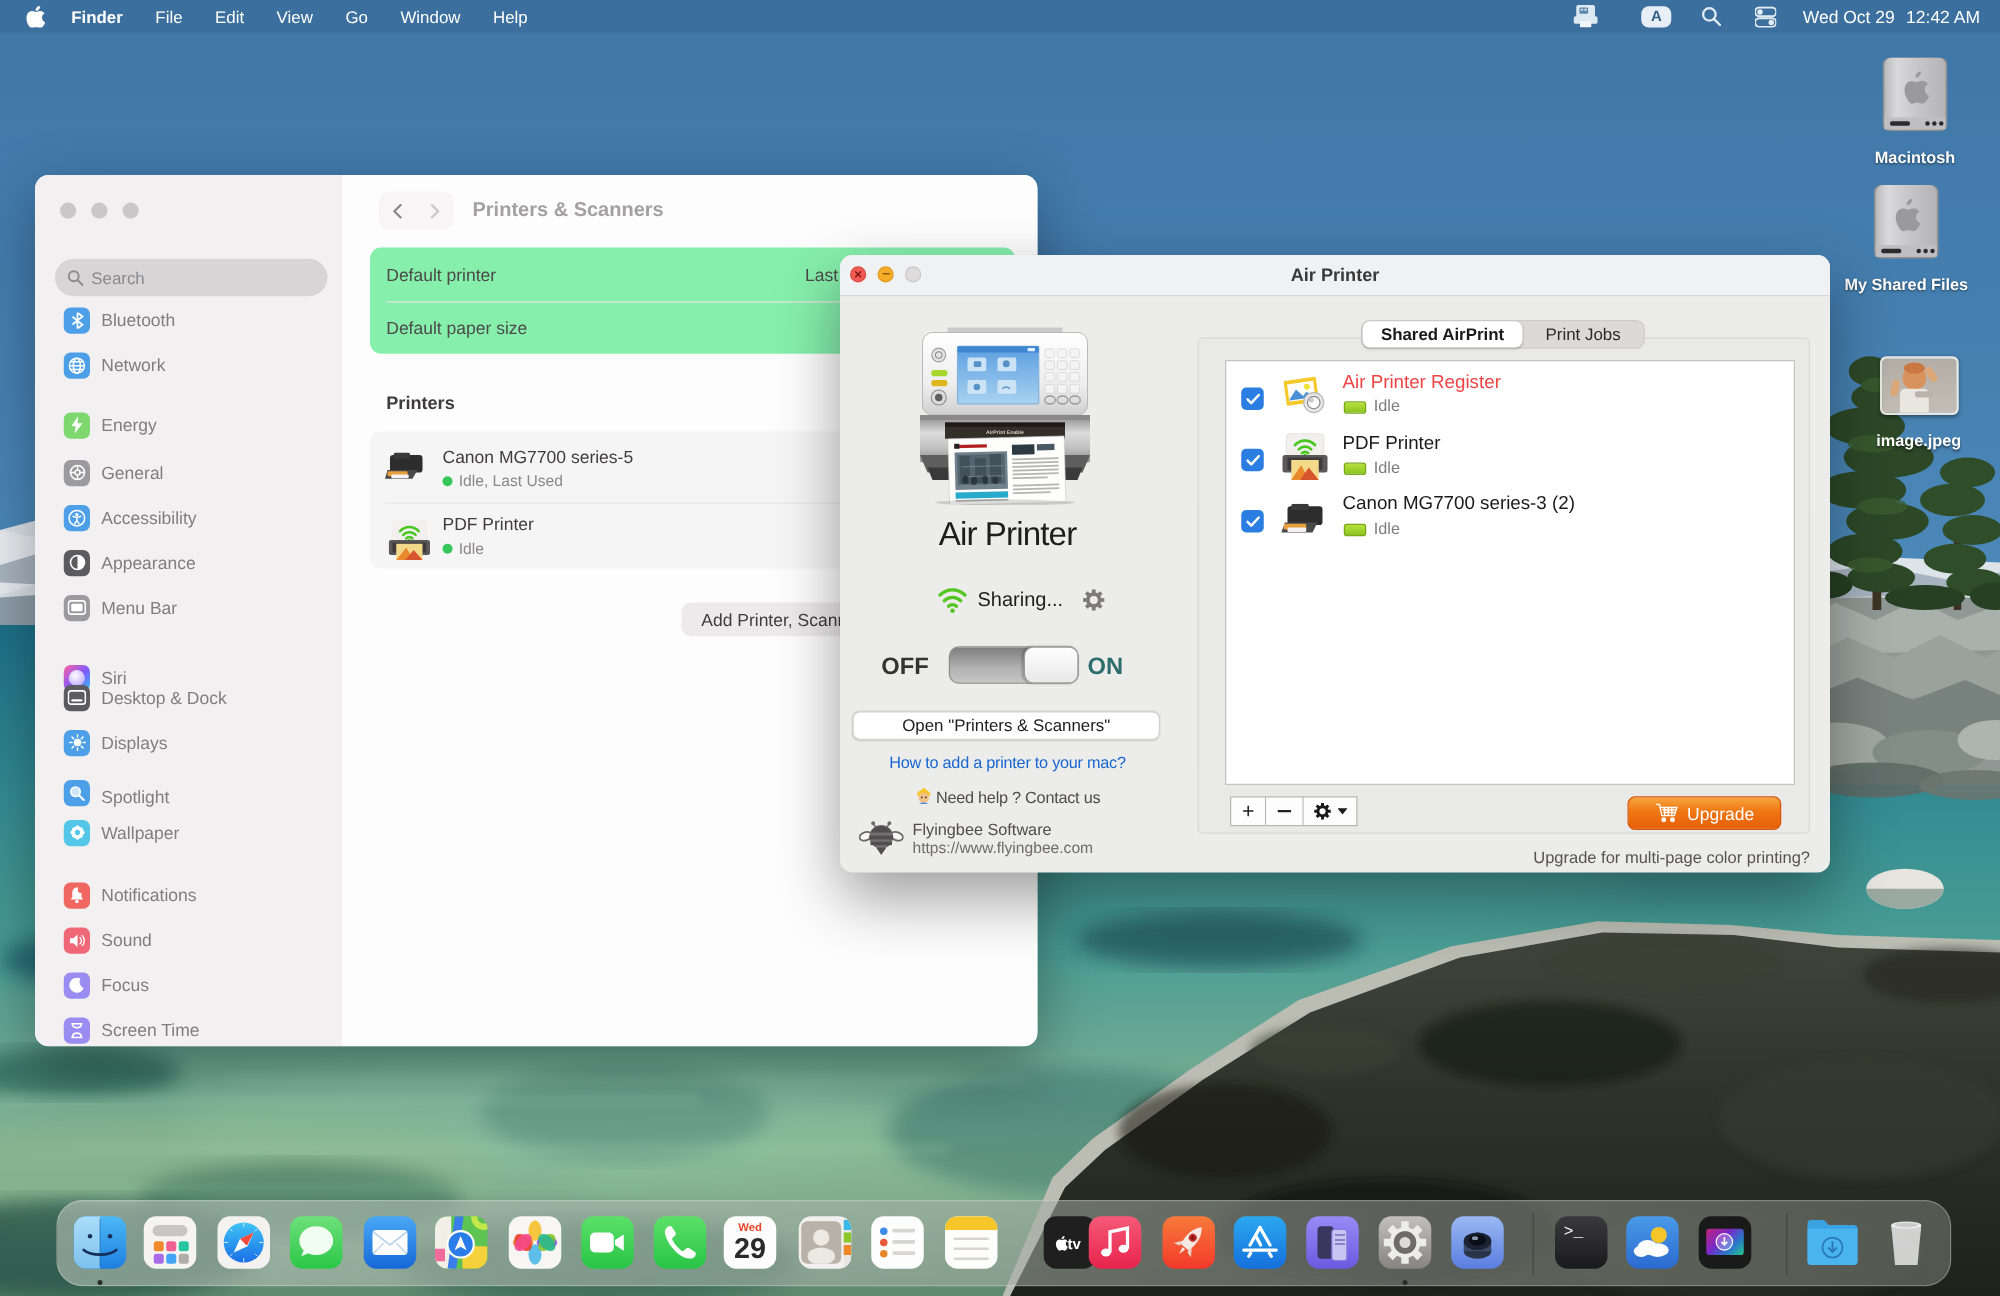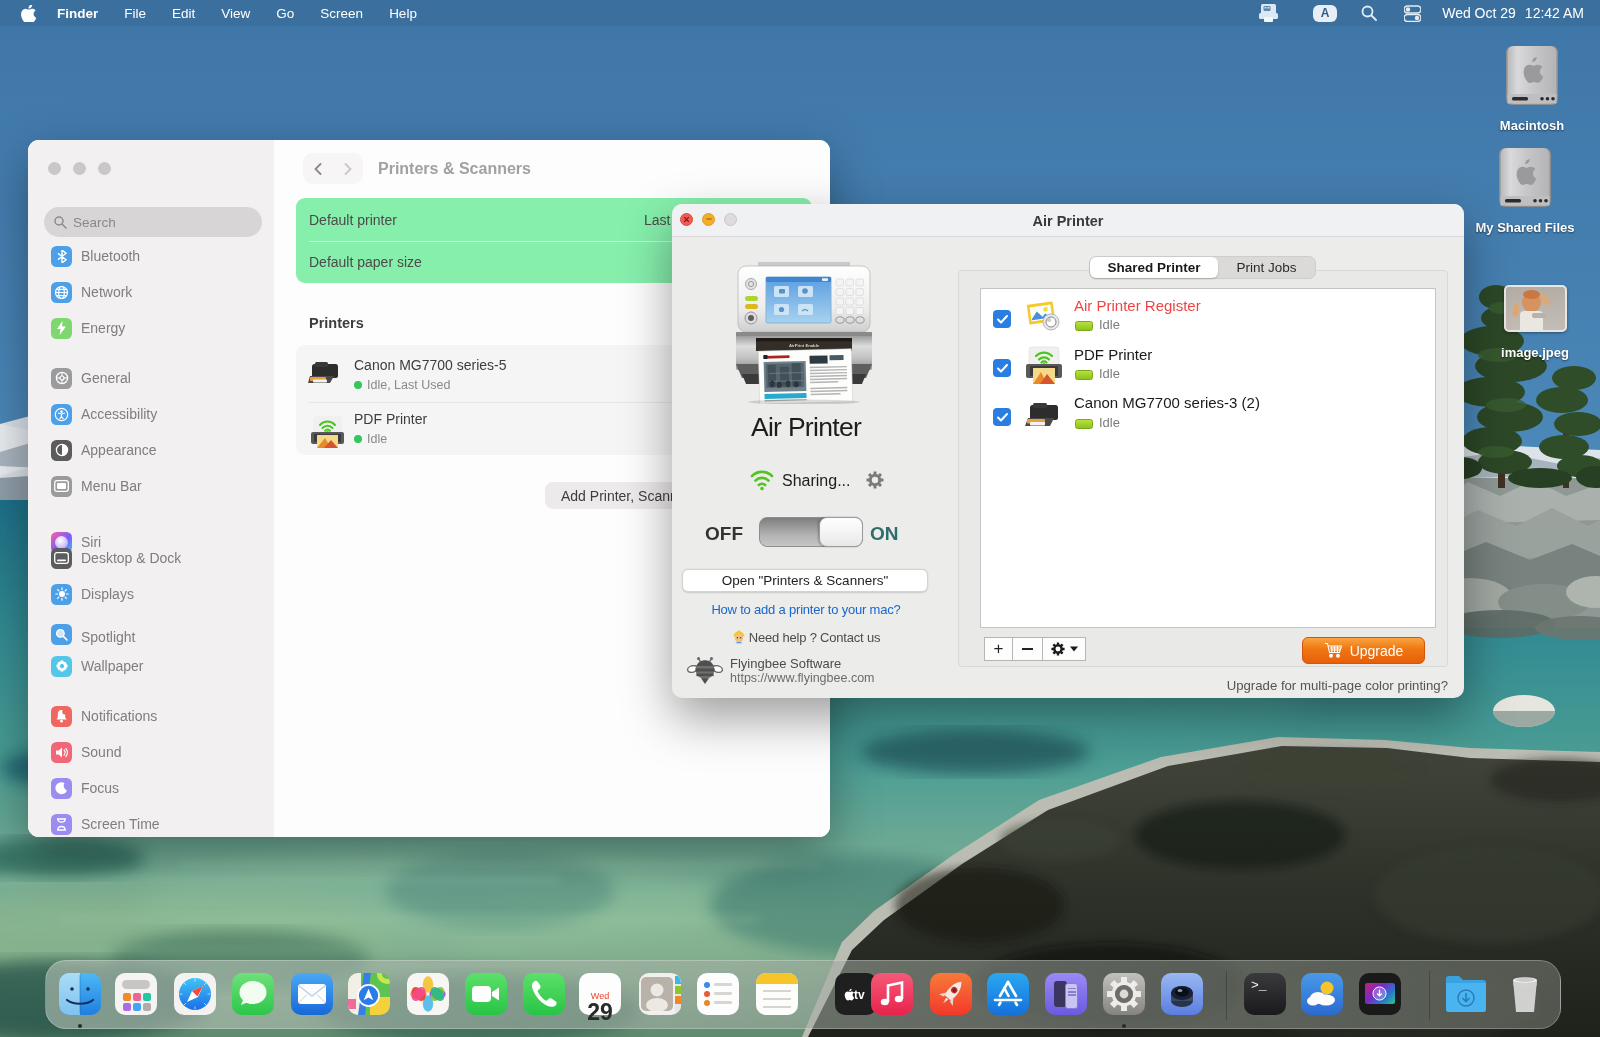--- a/index.html
+++ b/index.html
@@ -173,21 +173,21 @@
 <div id="menubar">
   <div class="l" style="margin-left:21px;">
     <svg width="15" height="17" viewBox="0 0 15 17" style="margin-right:8px;">
       <path fill="#fff" d="M12.6,9.1c0-2.3,1.9-3.4,2-3.5c-1.1-1.6-2.8-1.8-3.4-1.8c-1.4-0.1-2.8,0.8-3.5,0.8 c-0.7,0-1.9-0.8-3.1-0.8C3,3.9,1.6,4.8,0.8,6.2c-1.6,2.8-0.4,7,1.2,9.3c0.8,1.1,1.7,2.4,2.9,2.3c1.2,0,1.6-0.7,3-0.7 c1.4,0,1.8,0.7,3.1,0.7c1.3,0,2.1-1.1,2.9-2.3c0.9-1.3,1.3-2.6,1.3-2.6S12.6,11.6,12.6,9.1z M10.3,2.3C10.9,1.5,11.4,0.4,11.3,-0.7 c-1,0-2.1,0.6-2.8,1.4C7.9,1.4,7.3,2.5,7.5,3.6C8.6,3.7,9.7,3.1,10.3,2.3z"></path>
     </svg>
     <span class="mi" style="font-weight:bold;">Finder</span>
     <span class="mi">File</span>
         <span class="mi">Edit</span>
         <span class="mi">View</span>
     <span class="mi">Go</span>
-        <span class="mi">Screen</span>
+        <span class="mi">Window</span>
         <span class="mi">Help</span>
   </div>
   <div class="r" style="margin-right:16px;font-size:14px;">
     <svg width="21" height="18" viewBox="0 0 21 18" style="margin-right:34px;">
       <rect x="3" y="0" width="15" height="11" rx="1.5" fill="#dce8f2"></rect>
       <rect x="5.5" y="2" width="7" height="5" rx="1" fill="#5e87a8"></rect>
       <rect x="6.5" y="3" width="2" height="1.5" fill="#cfe0ee"></rect>
           <rect x="9.5" y="3" width="2" height="1.5" fill="#cfe0ee"></rect>
       <rect x="1" y="9" width="19" height="6" rx="1.5" fill="#dce8f2"></rect>
       <rect x="6" y="13" width="9" height="5" rx="1" fill="#f2f7fb"></rect>
@@ -281,21 +281,21 @@
           </span>Bluetooth</div>
     <div class="srow" style="top:137px;"><span class="sico" style="background:#4da0e8;">
             <svg width="15" height="15" viewBox="0 0 15 15">
               <circle cx="7.5" cy="7.5" r="6" fill="none" stroke="#fff" stroke-width="1.2"></circle>
               <ellipse cx="7.5" cy="7.5" rx="2.8" ry="6" fill="none" stroke="#fff" stroke-width="1.2"></ellipse>
               <line x1="1.5" y1="7.5" x2="13.5" y2="7.5" stroke="#fff" stroke-width="1.2"></line>
               <line x1="2.3" y1="4.4" x2="12.7" y2="4.4" stroke="#fff" stroke-width="1.2"></line>
               <line x1="2.3" y1="10.6" x2="12.7" y2="10.6" stroke="#fff" stroke-width="1.2"></line>
             </svg>
           </span>Network</div>
-    <div class="srow" style="top:173px;text-align:right;"><span class="sico" style="background:#7ed86f;">
+    <div class="srow" style="top:185px;text-align:right;"><span class="sico" style="background:#7ed86f;">
             <svg width="11" height="14" viewBox="0 0 11 14">
               <path d="M6.5,0 L1,8 L4.6,8 L3.6,14 L10,5.6 L6,5.6 Z" fill="#fff"></path>
             </svg>
           </span>Energy</div>
     <div class="srow" style="top:223px;"><span class="sico" style="background:#9b9b9e;">
             <svg width="14" height="14" viewBox="0 0 14 14">
               <circle cx="7" cy="7" r="5.6" fill="none" stroke="#fff" stroke-width="1.3"></circle>
               <circle cx="7" cy="7" r="2" fill="none" stroke="#fff" stroke-width="1.2"></circle>
               <g stroke="#fff" stroke-width="1.1">
                 <line x1="7" y1="1.4" x2="7" y2="5"></line>
@@ -627,21 +627,21 @@
         <path d="M14,24.2 L18,30 L22,24.2 Z" fill="#504e4e"></path>
       </svg>
     </div>
     <div style="position:absolute;left:58px;top:419px;color:#4e4c4c;font-size:13px;">Flyingbee Software</div>
     <div style="position:absolute;left:58px;top:434px;color:#6e6c6c;font-size:12.5px;">https://www.flyingbee.com</div>
   </div>
 
   <div style="position:absolute;left:286px;top:66px;width:490px;height:397px;background:#e9e9e7;border:1px solid #dad8d6;border-radius:4px;"></div>
 
   <div style="position:absolute;left:417px;top:52px;height:23px;display:flex;background:#dcdad9;border-radius:7px;border:1px solid #cfcdcc;">
-    <div style="width:128px;height:100%;background:#fff;border-radius:6px;box-shadow:0 1px 2px rgba(0,0,0,0.2);display:flex;align-items:center;justify-content:center;color:#1a1a1a;font-size:13.5px;font-weight:bold;">Shared Printer</div>
+    <div style="width:128px;height:100%;background:#fff;border-radius:6px;box-shadow:0 1px 2px rgba(0,0,0,0.2);display:flex;align-items:center;justify-content:center;color:#1a1a1a;font-size:13.5px;font-weight:bold;">Shared AirPrint</div>
     <div style="width:97px;height:100%;display:flex;align-items:center;justify-content:center;color:#2a2a2a;font-size:13.5px;">Print Jobs</div>
   </div>
 
   <div style="position:absolute;left:308px;top:84px;width:456px;height:340px;background:#fff;border:1px solid #c6c4c2;">
 
     <div style="position:absolute;left:12px;top:21px;width:18px;height:18px;border-radius:4px;background:#2a7de1;display:flex;align-items:center;justify-content:center;">
       <svg width="11" height="9" viewBox="0 0 11 9">
             <path d="M1,4.5 L4,7.5 L10,1" stroke="#fff" stroke-width="2" fill="none" stroke-linecap="round" stroke-linejoin="round"></path>
           </svg>
     </div>
@@ -834,21 +834,21 @@
     </svg>
   </div>
 
   <div class="dk" style="left:476.5px;background:linear-gradient(180deg,#5ce06a,#28c445);">
     <svg width="42" height="42" viewBox="0 0 42 42">
       <path d="M12,8 C10,9 8.5,11 9,13.5 C10,19 14,25 19,29.5 C23,33 28,34.5 31,33.5 C33,32.8 34,31 33.5,29 L28.5,25.5 C27,25 25.5,25.5 24.5,27 C24,27.8 23,28 22,27.3 C19,25 16.5,22 15,19 C14.5,18 14.8,17 15.8,16.5 C17.3,15.8 18,14 17.3,12.5 L14.5,8.5 C13.8,7.7 12.8,7.6 12,8 Z" fill="#fff"></path>
     </svg>
   </div>
 
   <div class="dk" style="left:533px;background:#fdfdfd;text-align:center;">
-    <div style="font-size:9px;color:#e8442a;font-weight:normal;margin-top:18px;">Wed</div>
+    <div style="font-size:9px;color:#e8442a;font-weight:bold;margin-top:4px;">Wed</div>
     <div style="font-size:23px;color:#2a2a2a;margin-top:-2px;font-weight:bold;">29</div>
   </div>
 
   <div class="dk" style="left:593px;background:#f2f0ee;overflow:hidden;">
     <div style="position:absolute;right:0;top:0;width:6px;height:42px;background:#e8e6e4;"></div>
     <div style="position:absolute;right:0;top:3px;width:6px;height:8px;background:#3ab8e8;"></div>
     <div style="position:absolute;right:0;top:13px;width:6px;height:8px;background:#8ac82a;"></div>
     <div style="position:absolute;right:0;top:23px;width:6px;height:8px;background:#f0882a;"></div>
     <div style="position:absolute;left:2px;top:4px;width:32px;height:34px;border-radius:5px;background:#b8b2a8;"></div>
     <svg width="32" height="34" viewBox="0 0 32 34" style="position:absolute;left:2px;top:4px;">

